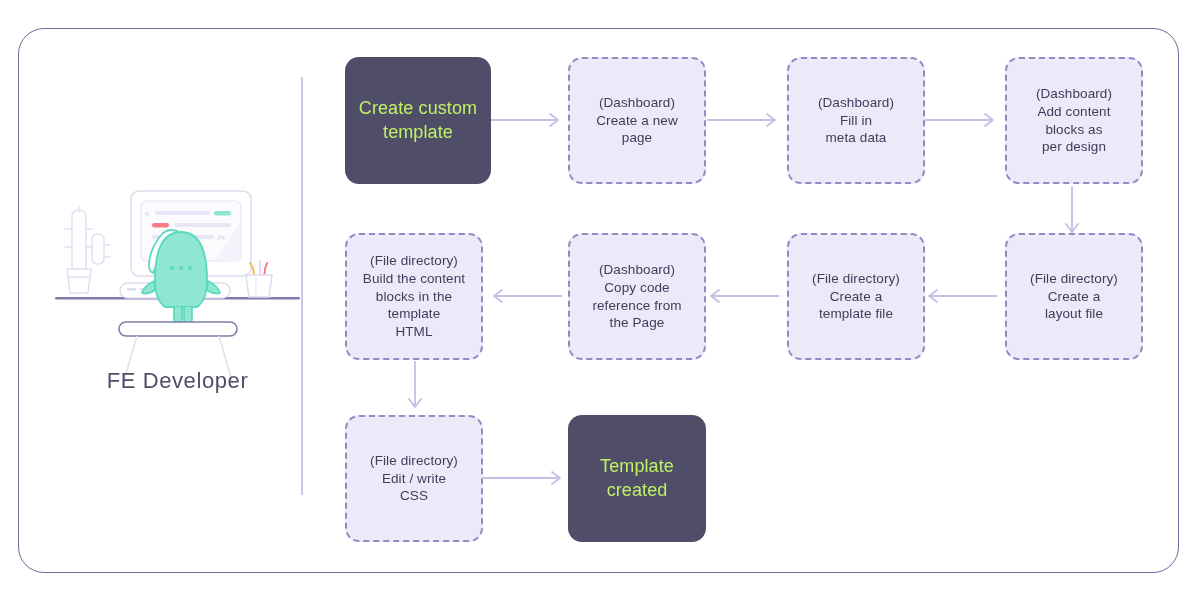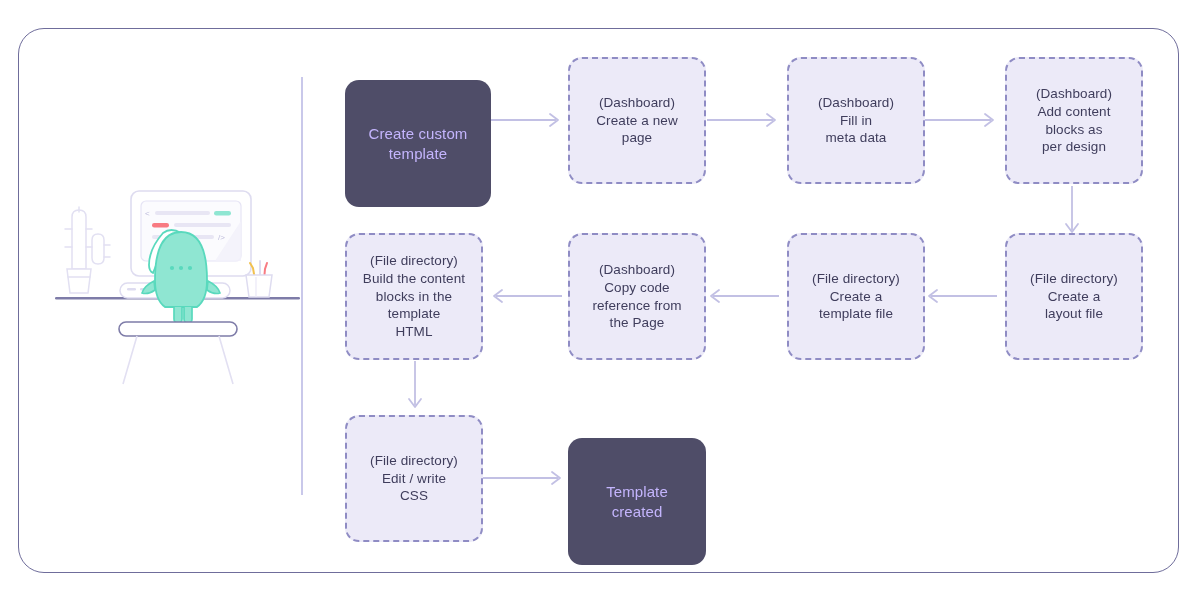--- a/index.html
+++ b/index.html
@@ -45,24 +45,23 @@
     display: flex;
     align-items: center;
     justify-content: center;
     text-align: center;
     line-height: 1.32;
     white-space: pre-line;
     letter-spacing: 0.1px;
   }
   .node.solid {
     background: #4f4d68;
-    color: #c4b5fd;
+    color: #bef264;
     border-radius: 14px;
-    font-size: 15px;
-    margin-top: 23px;
+    font-size: 18px;
   }
   .node.dashed {
     background: #eceaf8;
     color: #3f3d5c;
     border: 2px dashed #8f8cc4;
     border-radius: 14px;
     font-size: 13.5px;
   }
   
   .conn {
@@ -164,20 +163,21 @@
       </g>
 
       <g>
         <rect x="64" y="137" width="118" height="14" rx="7" fill="#ffffff" stroke="#7e7ca8" stroke-width="1.6"></rect>
         <path d="M82 151 l-14 48" stroke="#e2e0f2" stroke-width="1.6" fill="none"></path>
         <path d="M164 151 l14 48" stroke="#e2e0f2" stroke-width="1.6" fill="none"></path>
       </g>
     </svg>
   </div>
 
+  <div id="role-label">FE Developer</div>
 
   <div class="conn" style="left:490px; top:105px;">
     <svg width="80" height="30">
       <path d="M0 15 L66 15" stroke="#c2c0e4" stroke-width="1.8" fill="none"></path>
       <path d="M60 9 L68 15 L60 21" stroke="#c2c0e4" stroke-width="1.8" fill="none" stroke-linecap="round" stroke-linejoin="round"></path>
     </svg>
   </div>
 
   <div class="conn" style="left:707px; top:105px;">
     <svg width="80" height="30">

